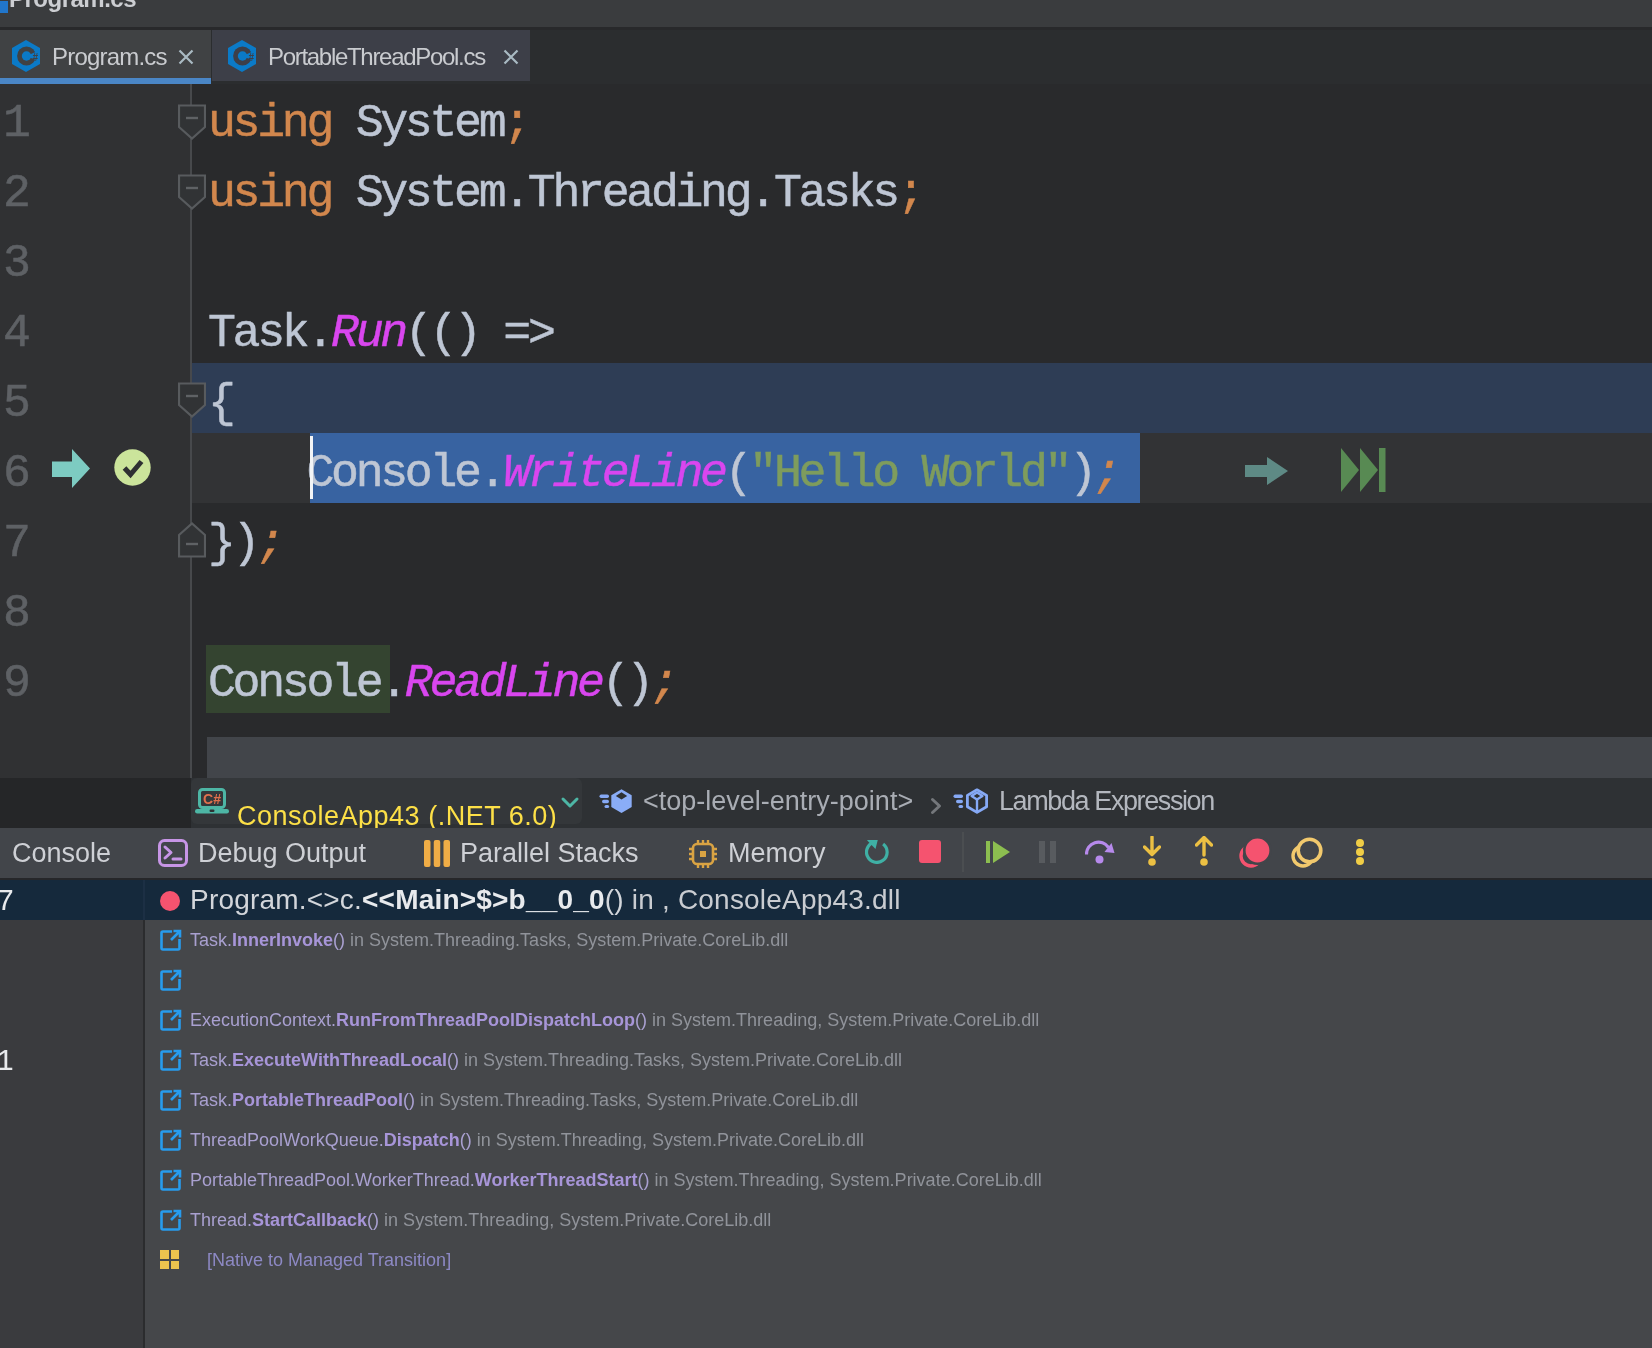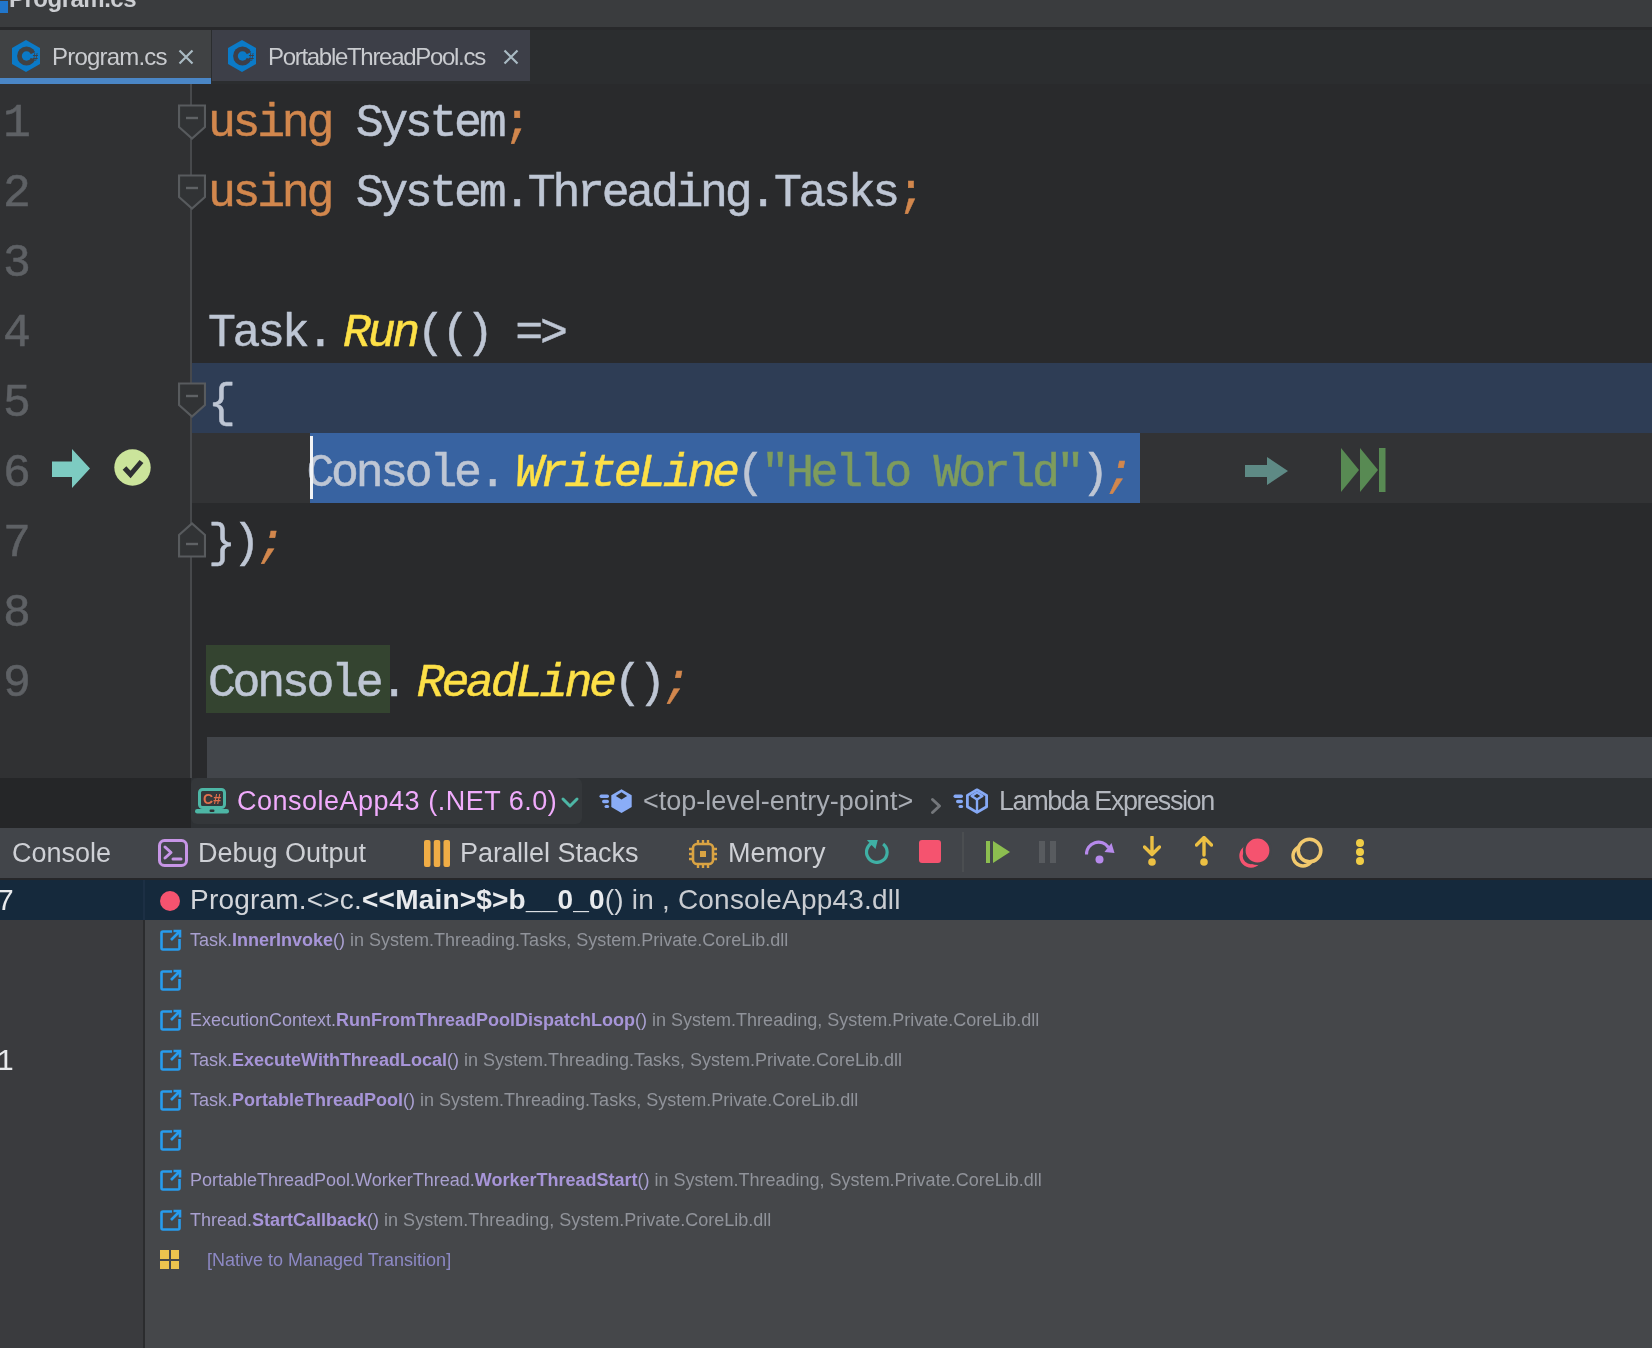--- a/index.html
+++ b/index.html
@@ -16,21 +16,21 @@
   #gutter{left:0;top:0;width:190px;height:694px;background:#303133;}
   #gline{left:190px;top:0;width:2px;height:694px;background:#47494c;}
   .lnum{font-family:"Liberation Mono",monospace;font-size:46.5px;letter-spacing:-3.3px;
         color:#5e6165;width:60px;left:3px !important;-webkit-text-stroke:0.5px currentColor;}
   .cline{left:0;width:1652px;height:70px;line-height:70px;white-space:pre;
          font-family:"Liberation Mono",monospace;font-size:46.5px;letter-spacing:-3.3px;
          color:#bec6d4;-webkit-text-stroke:0.5px currentColor;}
   .kw{color:#d2874d;}
   .sem{color:#d2874d;}
   .semi{color:#d2874d;font-style:italic;}
-  .mth{color:#fde047;font-style:italic;margin-left:12px;}
+  .mth{color:#d946ef;font-style:italic;}
   .str{color:#7e9c5d;}
   
   #strip1{left:207px;top:737px;width:1445px;height:41px;background:#42454a;}
   #crumbbar{left:0;top:778px;width:1652px;height:50px;background:#2e3134;}
   #toolbar{left:0;top:828px;width:1652px;height:50px;background:#42454a;}
   .ttxt{font-size:27px;color:#ced0d5;line-height:50px;}
   .crumbtxt{font-size:27px;line-height:46px;}
   
   #stack{left:0;top:880px;width:1652px;height:468px;background:#45474a;}
   #stackcol{left:0;top:0;width:143px;height:468px;background:#3a3b3e;}
@@ -146,21 +146,21 @@
   <div class="abs" id="crumbbar">
     <div class="abs" style="left:0;top:0;width:191px;height:50px;background:#252628;"></div>
 
     <div class="abs" style="left:191px;top:0;width:391px;height:46px;background:#34373a;border-radius:6px;"></div>
     <svg class="abs" style="left:195px;top:10px;" width="34" height="27" viewBox="0 0 34 27">
       <rect x="4.5" y="1.5" width="25" height="18" rx="3" fill="none" stroke="#4db6a5" stroke-width="3"></rect>
       <rect x="0" y="21" width="34" height="4.5" rx="2.2" fill="#4db6a5"></rect>
       <rect x="14.5" y="21.6" width="5" height="2.4" rx="1.2" fill="#2e3134"></rect>
       <text x="17" y="16" font-family="Liberation Sans" font-size="14" font-weight="bold" fill="#e0704d" text-anchor="middle">C#</text>
     </svg>
-    <div class="abs crumbtxt" style="left:237px;top:0;color:#f0abfc;letter-spacing:0.5px;">ConsoleApp43 (.NET 6.0)</div>
+    <div class="abs crumbtxt" style="left:237px;top:15px;color:#fde047;letter-spacing:0.5px;">ConsoleApp43 (.NET 6.0)</div>
     <svg class="abs" style="left:560px;top:18px;" width="20" height="14" viewBox="0 0 20 14">
       <path d="M3 3 L10 10 L17 3" stroke="#4db6a5" stroke-width="3" fill="none" stroke-linecap="round" stroke-linejoin="round"></path>
     </svg>
 
     <svg class="abs" style="left:599px;top:10px;" width="34" height="27" viewBox="0 0 34 27">
       <rect x="0.5" y="6.6" width="9.5" height="3.4" rx="1.7" fill="#86a9f5"></rect>
       <rect x="3" y="11.8" width="7" height="3.4" rx="1.7" fill="#86a9f5"></rect>
       <rect x="5.5" y="17" width="4.6" height="3" rx="1.5" fill="#86a9f5"></rect>
       <polygon points="22.5,1.2 32.7,7.2 32.7,19 22.5,25 12.3,19 12.3,7.2" fill="#8aadf7"></polygon>
       <polygon points="22.5,4.3 28.2,7.9 22.5,11.5 16.8,7.9" fill="#2e3134"></polygon>
@@ -274,20 +274,21 @@
     <div class="stxt" style="top:160px;"><span class="pur">Task.</span><span class="purb">ExecuteWithThreadLocal</span><span class="pur">() </span><span class="dim">in System.Threading.Tasks, System.Private.CoreLib.dll</span></div>
     <div class="abs" style="left:159px;top:209px;"><svg width="23" height="23" viewBox="0 0 23 23">
           <path d="M20.5 10 V19 a1.5 1.5 0 0 1 -1.5 1.5 H4 a1.5 1.5 0 0 1 -1.5 -1.5 V4 a1.5 1.5 0 0 1 1.5 -1.5 H13" stroke="#279ced" stroke-width="2.6" fill="none"></path>
           <path d="M12 11 L21 2 M14.5 2 H21 V8.5" stroke="#279ced" stroke-width="2.6" fill="none"></path>
         </svg></div>
     <div class="stxt" style="top:200px;"><span class="pur">Task.</span><span class="purb">PortableThreadPool</span><span class="pur">() </span><span class="dim">in System.Threading.Tasks, System.Private.CoreLib.dll</span></div>
     <div class="abs" style="left:159px;top:249px;"><svg width="23" height="23" viewBox="0 0 23 23">
           <path d="M20.5 10 V19 a1.5 1.5 0 0 1 -1.5 1.5 H4 a1.5 1.5 0 0 1 -1.5 -1.5 V4 a1.5 1.5 0 0 1 1.5 -1.5 H13" stroke="#279ced" stroke-width="2.6" fill="none"></path>
           <path d="M12 11 L21 2 M14.5 2 H21 V8.5" stroke="#279ced" stroke-width="2.6" fill="none"></path>
         </svg></div>
+    <div class="stxt" style="top:240px;"><span class="pur">ThreadPoolWorkQueue.</span><span class="purb">Dispatch</span><span class="pur">() </span><span class="dim">in System.Threading, System.Private.CoreLib.dll</span></div>
     <div class="abs" style="left:159px;top:289px;"><svg width="23" height="23" viewBox="0 0 23 23">
           <path d="M20.5 10 V19 a1.5 1.5 0 0 1 -1.5 1.5 H4 a1.5 1.5 0 0 1 -1.5 -1.5 V4 a1.5 1.5 0 0 1 1.5 -1.5 H13" stroke="#279ced" stroke-width="2.6" fill="none"></path>
           <path d="M12 11 L21 2 M14.5 2 H21 V8.5" stroke="#279ced" stroke-width="2.6" fill="none"></path>
         </svg></div>
     <div class="stxt" style="top:280px;"><span class="pur">PortableThreadPool.WorkerThread.</span><span class="purb">WorkerThreadStart</span><span class="pur">() </span><span class="dim">in System.Threading, System.Private.CoreLib.dll</span></div>
     <div class="abs" style="left:159px;top:329px;"><svg width="23" height="23" viewBox="0 0 23 23">
           <path d="M20.5 10 V19 a1.5 1.5 0 0 1 -1.5 1.5 H4 a1.5 1.5 0 0 1 -1.5 -1.5 V4 a1.5 1.5 0 0 1 1.5 -1.5 H13" stroke="#279ced" stroke-width="2.6" fill="none"></path>
           <path d="M12 11 L21 2 M14.5 2 H21 V8.5" stroke="#279ced" stroke-width="2.6" fill="none"></path>
         </svg></div>
     <div class="stxt" style="top:320px;"><span class="pur">Thread.</span><span class="purb">StartCallback</span><span class="pur">() </span><span class="dim">in System.Threading, System.Private.CoreLib.dll</span></div>

